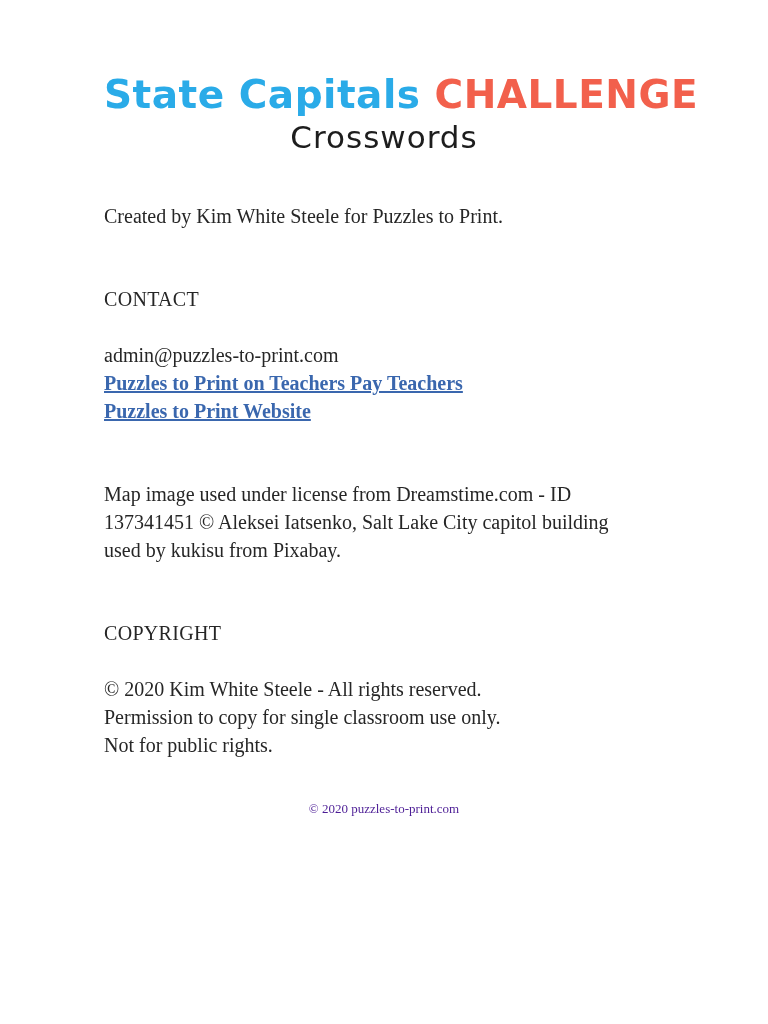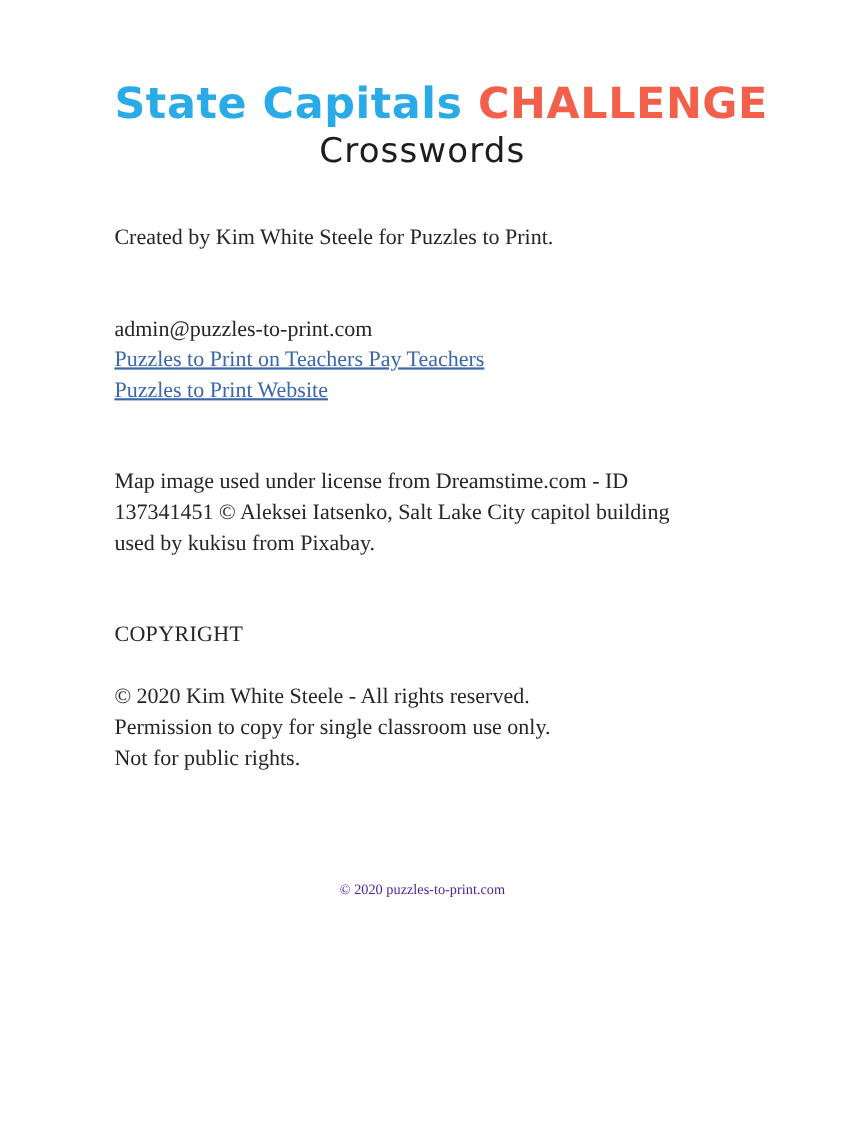--- a/index.html
+++ b/index.html
@@ -54,21 +54,21 @@
     font-weight: normal;
     margin: 0 0 28px 0;
     letter-spacing: 0.3px;
   }
   .line { margin: 0; }
   a.doc-link {
     color: #3a67ae;
     text-decoration: underline;
     display: inline-block;
   }
-  .link-line { margin: 0; }
+  .link-line { margin: 0; font-weight: bold; }
   
   .footer {
     position: absolute;
     left: 0;
     bottom: 15px;
     width: 768px;
     text-align: center;
     font-size: 13px;
     color: #4c1d95;
     font-family: "Liberation Serif", serif;
@@ -84,20 +84,21 @@
     <div class="subtitle">Crosswords</div>
   </div>
 
   <div class="content">
 
     <div class="section">
       <p class="line">Created by Kim White Steele for Puzzles to Print.</p>
     </div>
 
     <div class="section">
+      <h2 class="section-heading">CONTACT</h2>
       <p class="line">admin@puzzles-to-print.com</p>
       <p class="link-line"><a class="doc-link" href="#">Puzzles to Print on Teachers Pay Teachers</a></p>
       <p class="link-line"><a class="doc-link" href="#">Puzzles to Print Website</a></p>
     </div>
 
     <div class="section">
       <p class="line">Map image used under license from Dreamstime.com - ID</p>
       <p class="line">137341451 © Aleksei Iatsenko, Salt Lake City capitol building</p>
       <p class="line">used by kukisu from Pixabay.</p>
     </div>

